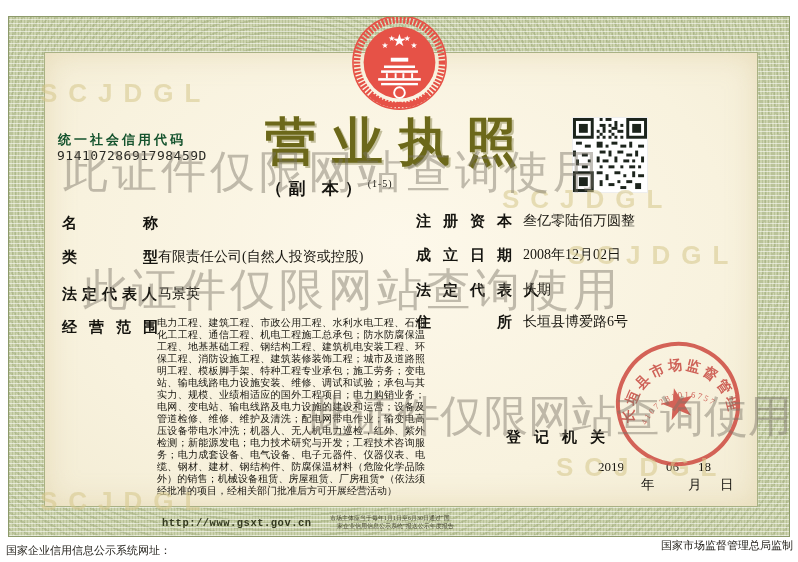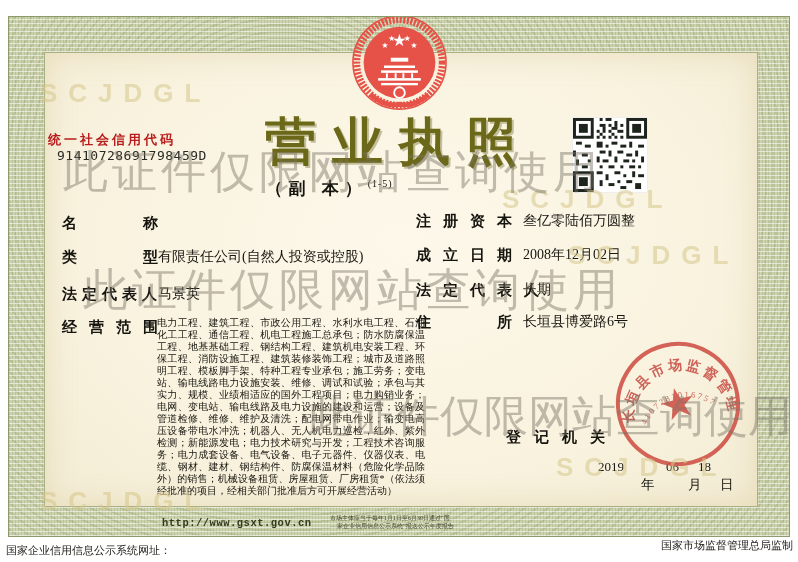--- a/index.html
+++ b/index.html
@@ -12,22 +12,22 @@
       repeating-linear-gradient(0deg, rgba(255,255,255,.55) 0 1px, transparent 1px 4px),
       repeating-linear-gradient(90deg, rgba(140,154,100,.30) 0 1px, transparent 1px 3px),
       repeating-radial-gradient(circle at 35% 30%, rgba(140,154,100,.28) 0 2px, transparent 2px 7px);
     border:1px solid #8d9a6b;box-sizing:border-box;}
   .inner{position:absolute;left:44px;top:52px;width:712px;height:453px;
     background:radial-gradient(ellipse at 50% 42%, #fdf8ea 0%, #f8f2de 65%, #f3ecd4 100%);
     border:1px solid #a9b184;box-shadow:inset 0 0 30px rgba(205,185,130,.35);}
   
   .emblem{position:absolute;left:351px;top:17px;width:97px;height:97px;}
   
-  .cc-label{position:absolute;left:48px;top:131px;font-family:Liberation Serif, serif;
-    font-weight:700;font-size:13px;letter-spacing:3px;color:#b91c1c;white-space:nowrap;}
+  .cc-label{position:absolute;left:58px;top:131px;font-family:Liberation Serif, serif;
+    font-weight:700;font-size:13px;letter-spacing:3px;color:#14532d;white-space:nowrap;}
   .cc-value{position:absolute;left:57px;top:148px;font-family:"DejaVu Sans Mono",monospace;
     font-size:13px;color:#2a2а25;color:#2a2a25;letter-spacing:.5px;white-space:nowrap;}
   .title{position:absolute;left:0;top:108px;width:798px;margin:0;text-align:center;
     font-size:51px;font-weight:900;color:#6c681a;letter-spacing:16px;
     text-shadow:2px 2px 0 rgba(92,88,20,.35), -1px -1px 0 rgba(255,250,220,.6);white-space:nowrap;}
   .subtitle{position:absolute;left:0;top:177px;width:658px;text-align:center;
     font-size:17px;font-weight:700;color:#15140f;letter-spacing:6px;}
   .subtitle sup{font-size:10px;letter-spacing:1px;font-weight:400;}
   
   .qr{position:absolute;left:572px;top:117px;width:74px;height:74px;background:#fff;

